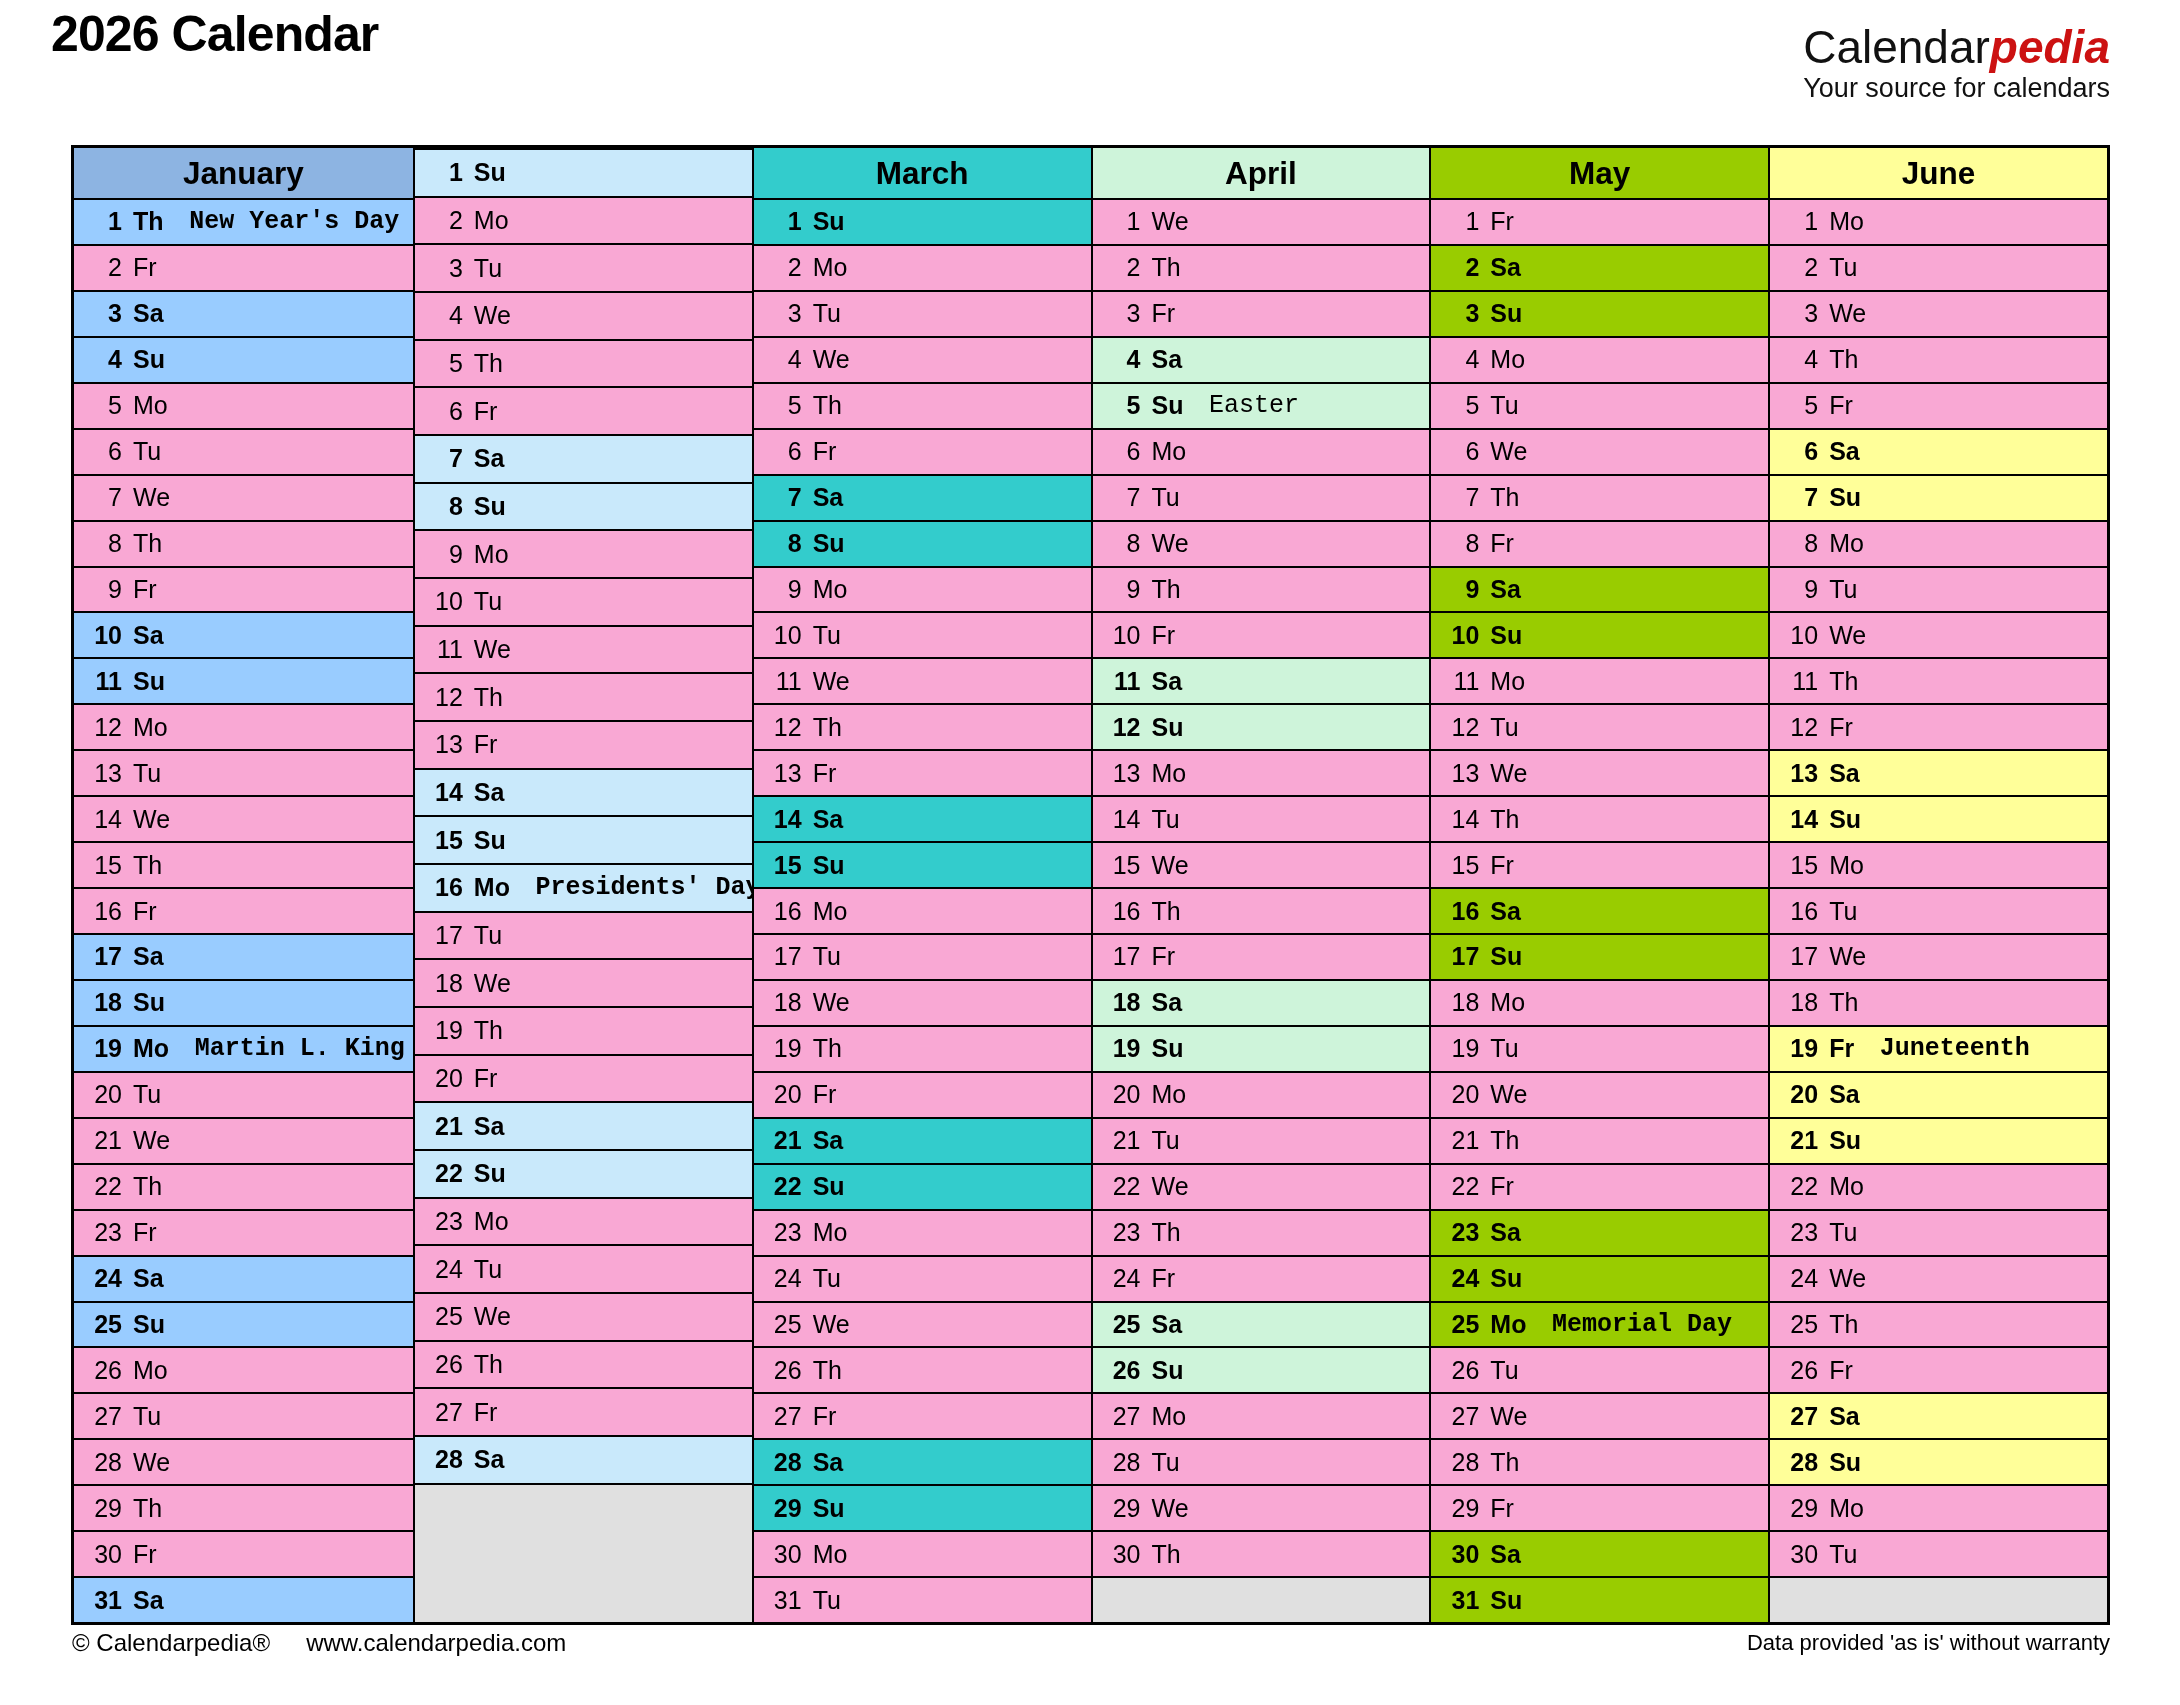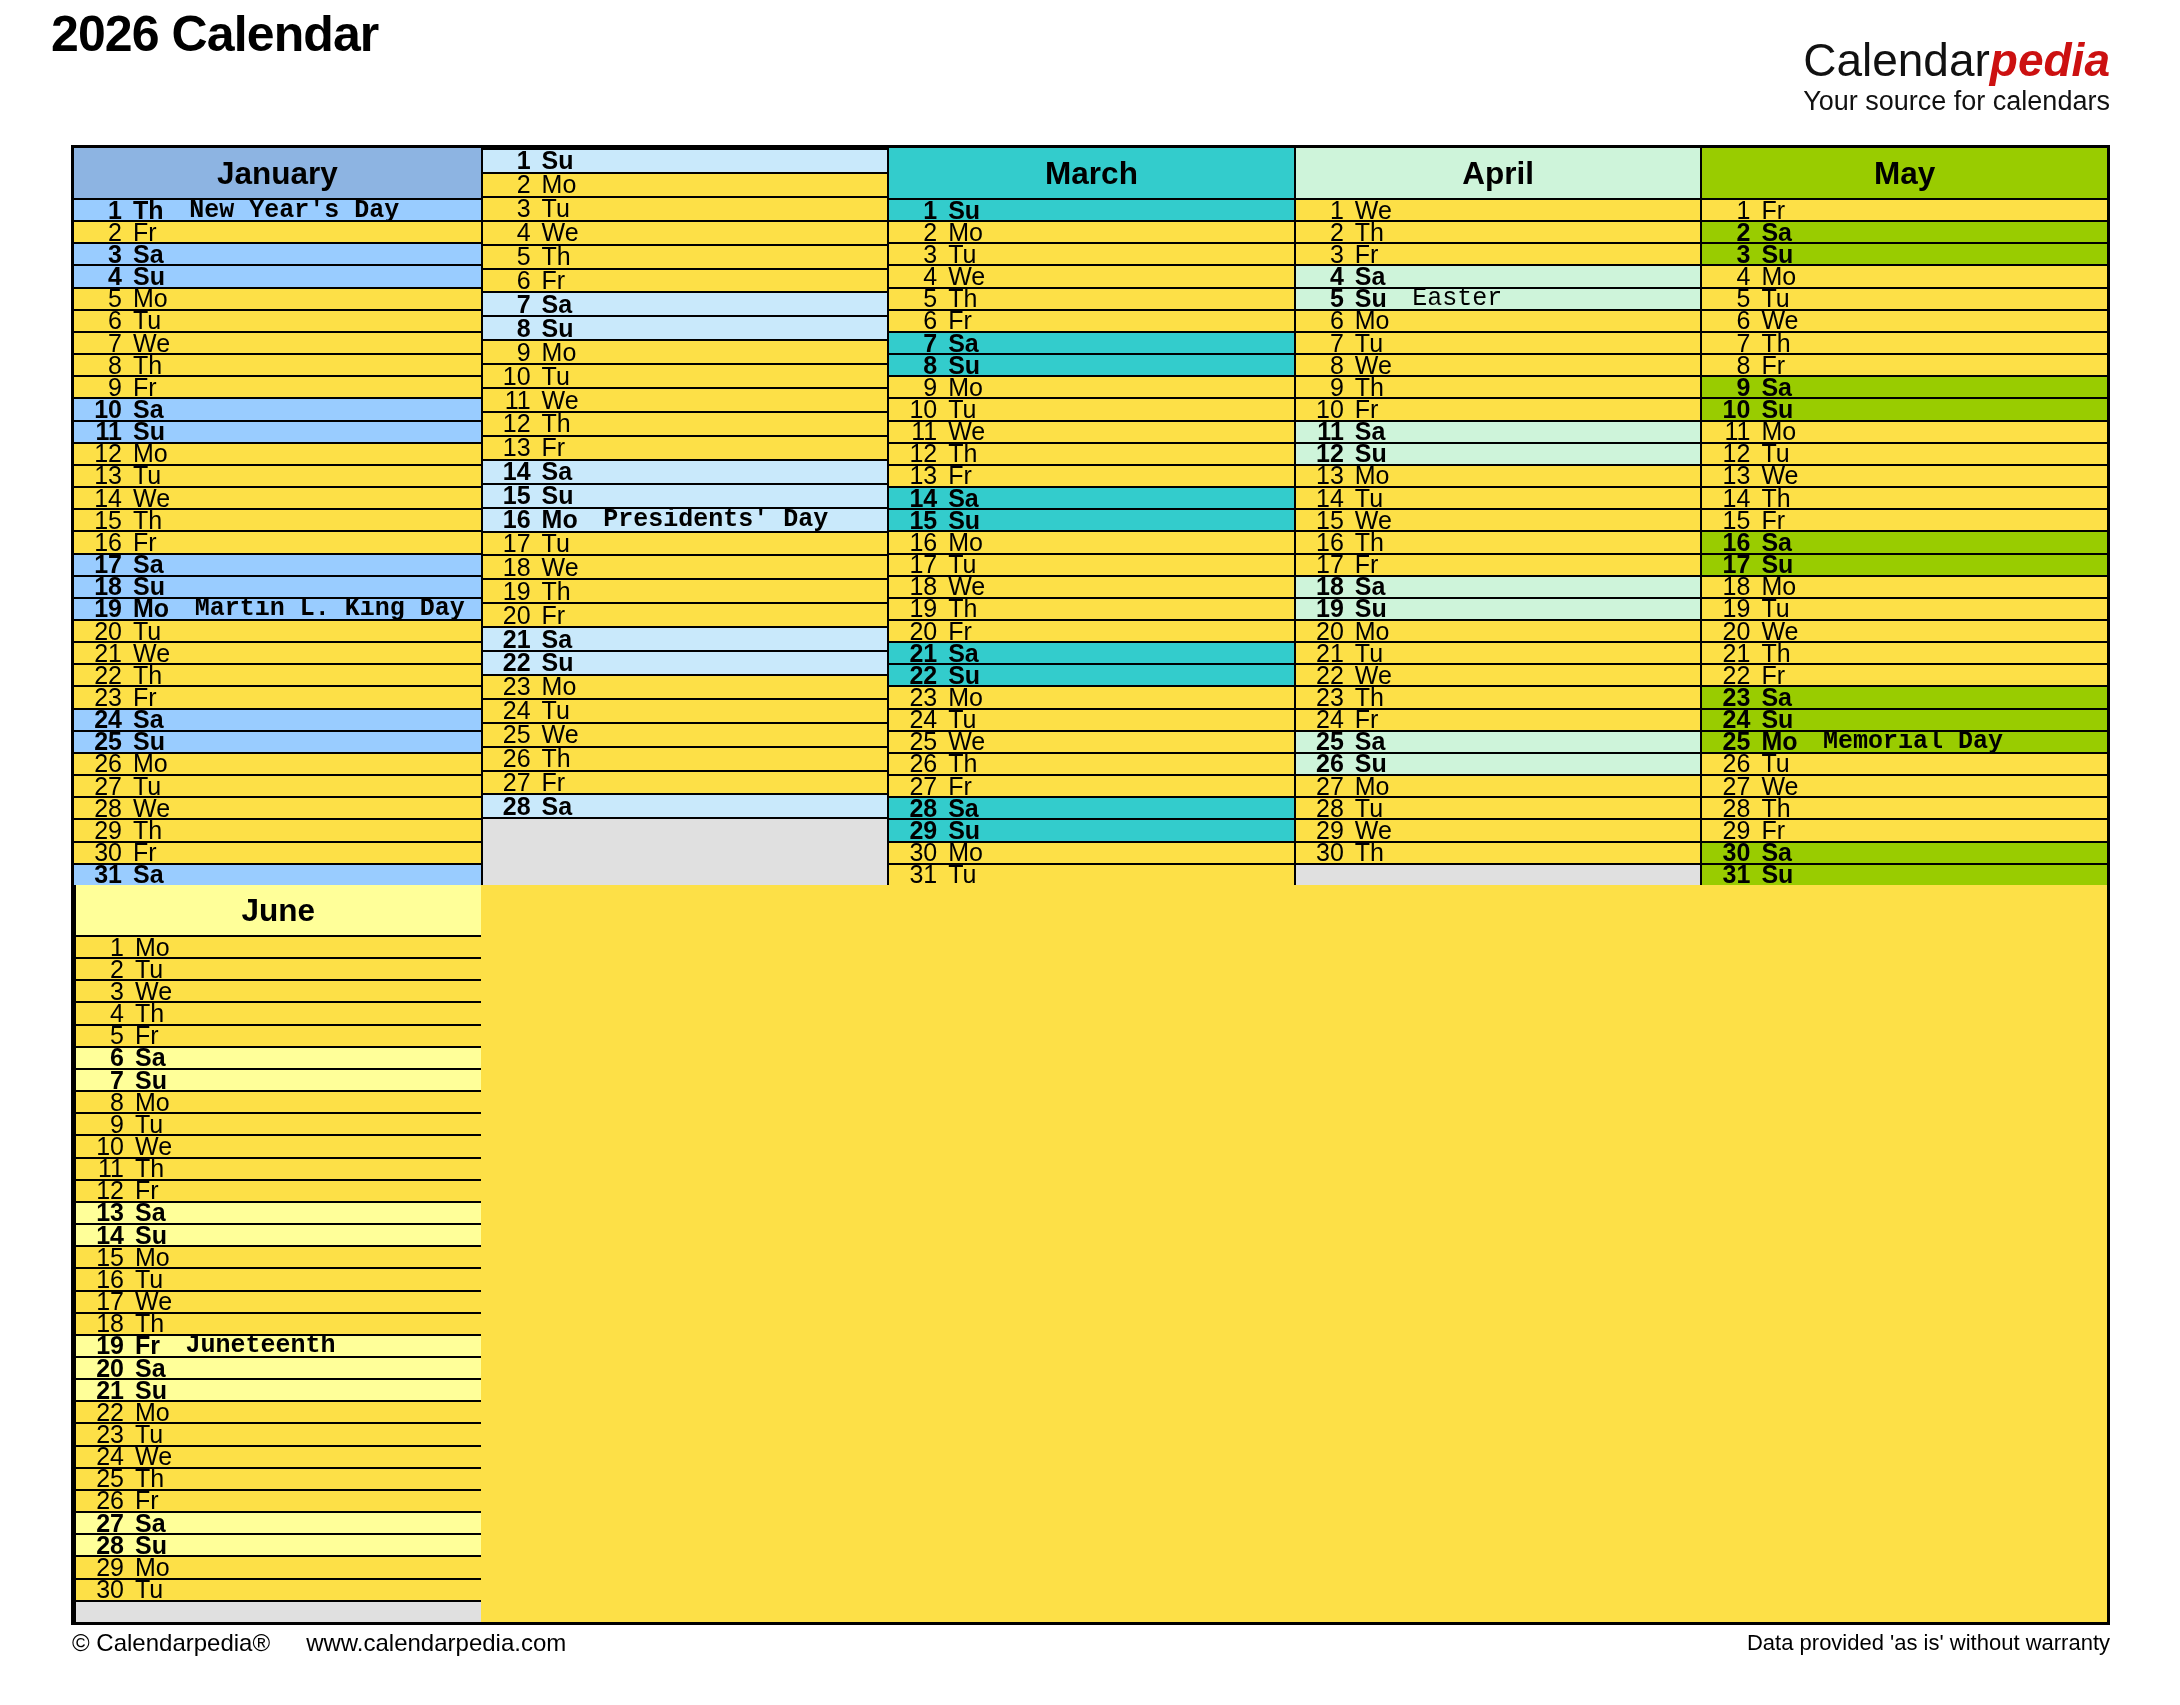--- a/index.html
+++ b/index.html
@@ -9,34 +9,34 @@
     font-family:"Liberation Sans", sans-serif;
     position:relative;
     color:#000;
   }
   .title{
     position:absolute;left:51px;top:5.1px;
     font-size:50px;font-weight:bold;margin:0;
     letter-spacing:-0.9px;
   }
   .logo{
-    position:absolute;right:71px;top:37px;
-    text-align:center;line-height:1;
+    position:absolute;right:71px;top:24px;
+    text-align:right;line-height:1;
   }
   .logo .brand{font-size:46px;color:#111;}
   .logo .brand .red{color:#CC1111;font-weight:bold;font-style:italic;}
   .logo .tagline{font-size:27px;margin-top:5.1px;color:#111;}
 
   .cal{
     position:absolute;left:71px;top:145px;
     width:2039px;height:1480px;
-    display:grid;grid-template-columns:repeat(5,1fr);
+    display:grid;grid-template-columns:repeat(6,1fr);
     border:3.4px solid #000;
     box-sizing:border-box;
-    background:#fde047;
+    background:#f9a8d4;
   }
   .month{display:flex;flex-direction:column;border-left:2.6px solid #000;min-width:0;}
   .month:first-child{border-left:none;}
   .mh{
     height:50px;flex:0 0 50px;
     display:flex;align-items:center;justify-content:center;
     font-size:31.5px;font-weight:bold;
   }
   .cell{
     flex:1 1 0;

